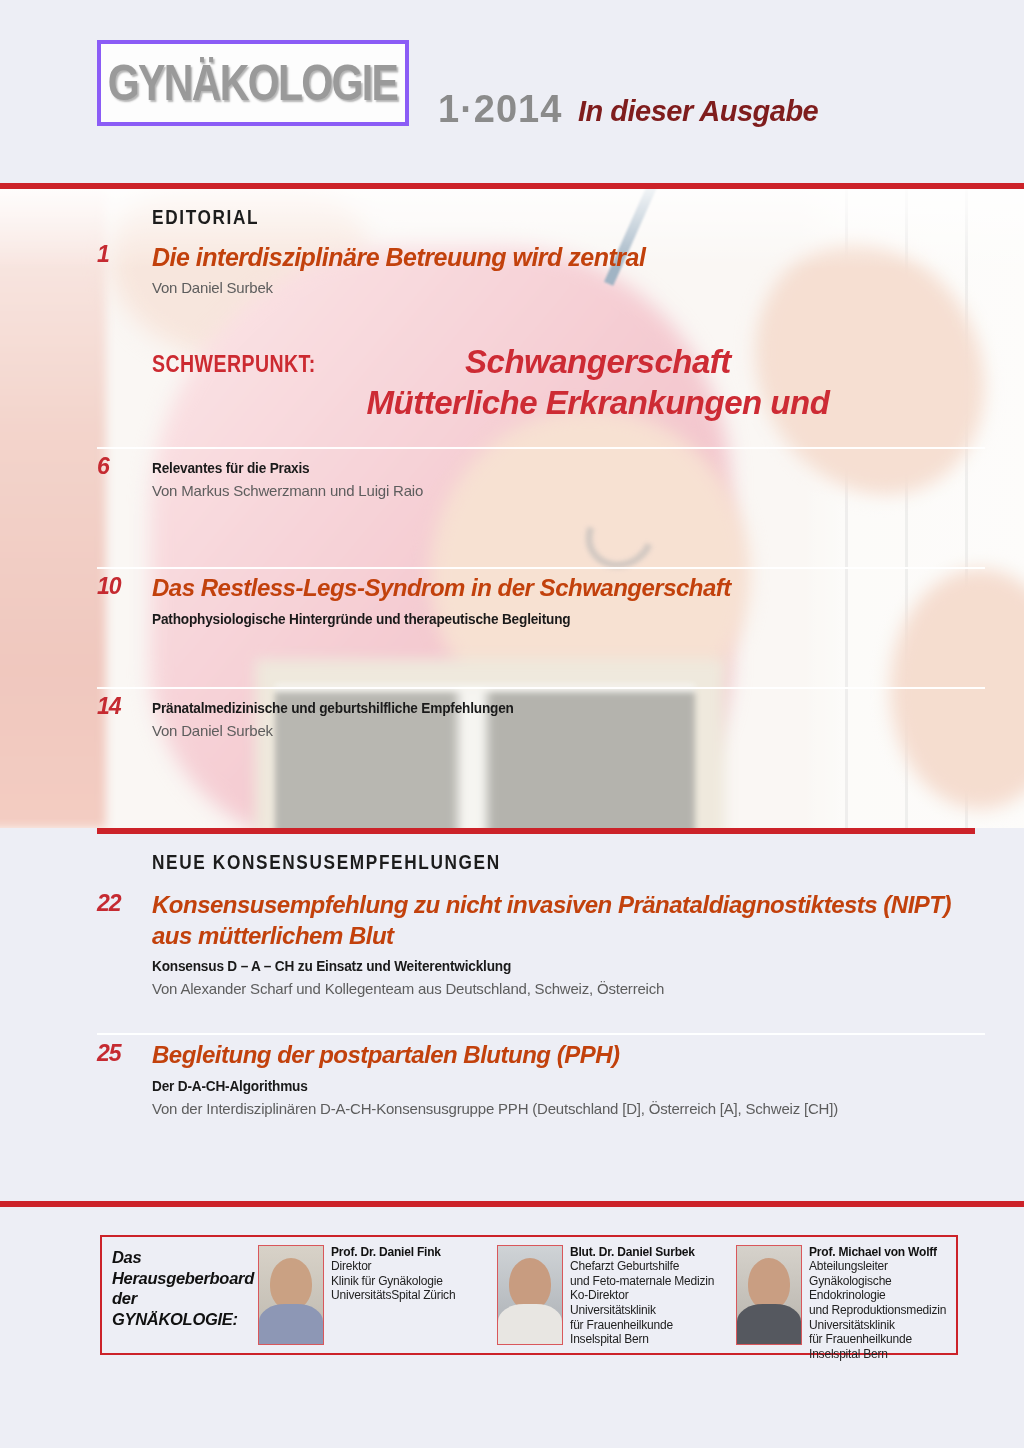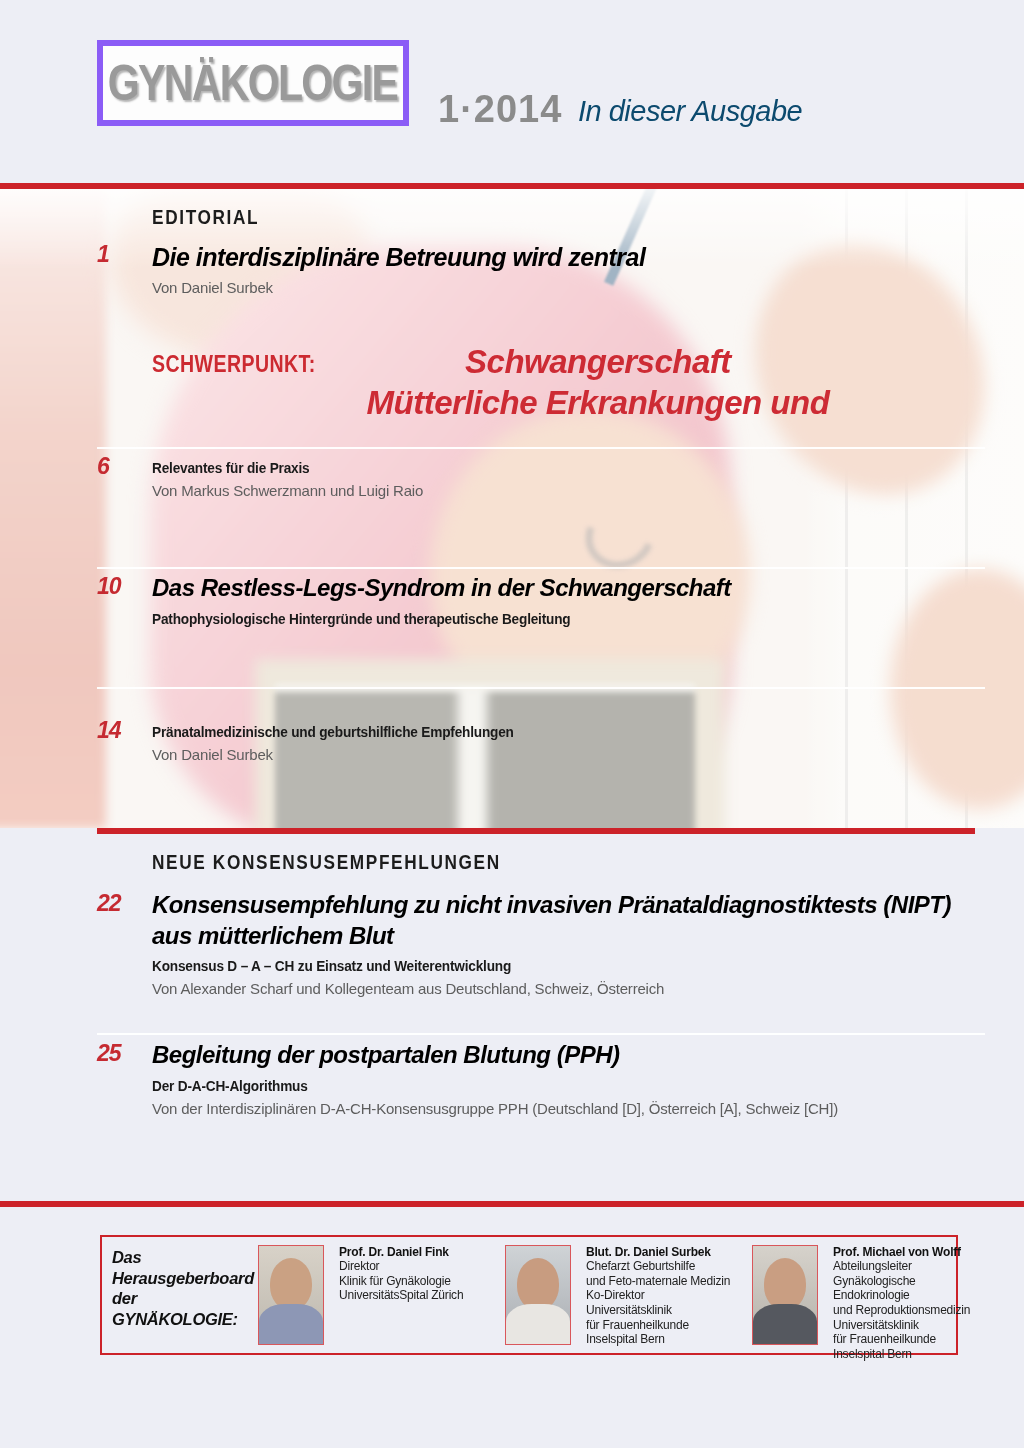--- a/index.html
+++ b/index.html
@@ -3,26 +3,26 @@
 <meta charset="utf-8">
 <style>
   * { margin:0; padding:0; box-sizing:border-box; }
   html,body { width:1024px; }
   body { font-family:"Liberation Sans", sans-serif; background:#edeef5; }
   .page { position:relative; width:1024px; height:1448px; background:#edeef5; overflow:hidden; }
 
   
   .header { position:relative; height:183px; }
   .logo-box { position:absolute; left:97px; top:40px; width:312px; height:86px;
-              background:#fdfdfd; border:6px solid #8b5cf6; display:flex; align-items:center; justify-content:center; }
+              background:#fdfdfd; border:4px solid #8b5cf6; display:flex; align-items:center; justify-content:center; }
   .logo-text { font-size:50px; font-weight:700; color:#9a9a9a; letter-spacing:-2px;
                transform:scaleX(.82); transform-origin:center; white-space:nowrap;
                text-shadow:2px 2px 2px rgba(90,90,90,.45); }
   .issue { position:absolute; left:438px; top:88px; font-size:38px; font-weight:700; color:#8b8b8b; letter-spacing:1px; }
-  .tagline { position:absolute; left:578px; top:95px; font-size:29px; font-weight:400; font-style:italic; color:#0c4a6e; letter-spacing:-.5px; }
+  .tagline { position:absolute; left:578px; top:95px; font-size:29px; font-weight:700; font-style:italic; color:#7f1d1d; letter-spacing:-.5px; }
 
   .rule-full { width:1024px; height:6px; background:#cc2229; }
 
   
   .photo { position:relative; width:1024px; height:639px; background:#f6f1ec; overflow:hidden; }
   .photo .ly { position:absolute; }
   .ly-leftstrip { left:-14px; top:0; width:120px; height:100%;
       background:linear-gradient(180deg,#f6ded7 0%,#eab5a6 38%,#e5a090 75%,#eba896 100%); filter:blur(5px); }
   .ly-shoulder { left:110px; top:-30px; width:260px; height:200px; border-radius:50%;
       background:#f2d4c4; filter:blur(12px); }
@@ -52,21 +52,21 @@
 
   .photo .overlay { position:absolute; z-index:5; }
   .divider { position:absolute; left:97px; width:888px; height:2px; background:rgba(255,255,255,.95); z-index:4; }
 
   
   .sec-heading { font-size:21px; font-weight:700; color:#1c1c1c; letter-spacing:2px;
                  transform:scaleX(.82); transform-origin:left; white-space:nowrap; }
   .toc-row { display:flex; align-items:flex-start; }
   .toc-num { width:55px; flex:none; font-size:23px; font-weight:700; font-style:italic; color:#c52a31; letter-spacing:-1px; }
   .toc-body { flex:1; max-width:835px; }
-  .toc-title { font-size:24px; font-weight:700; font-style:italic; color:#000000; letter-spacing:-.5px; line-height:1.28; }
+  .toc-title { font-size:24px; font-weight:700; font-style:italic; color:#c2410c; letter-spacing:-.5px; line-height:1.28; }
   .toc-sub { margin-top:7px; font-size:14.5px; font-weight:700; color:#1a1a1a; letter-spacing:-.2px;
              transform:scaleX(.94); transform-origin:left; white-space:nowrap; }
   .toc-by { margin-top:6px; font-size:15px; color:#5d5d5d; letter-spacing:-.2px; }
 
   .schwer { display:flex; }
   .schwer-label { flex:none; font-size:23px; font-weight:700; color:#cc2a31; letter-spacing:.5px;
                   transform:scaleX(.85); transform-origin:left; margin-top:10px; white-space:nowrap; }
   .schwer-title { font-size:33px; font-weight:700; font-style:italic; color:#cd2b34; letter-spacing:-.5px; line-height:1.25; margin-left:-78px; }
 
   
@@ -80,21 +80,21 @@
   .board-wrap { position:relative; height:235px; }
   .board { position:absolute; left:100px; top:28px; width:858px; height:120px;
            border:2px solid #cc2229; background:#edeef5; display:flex; align-items:flex-start; padding:8px 6px 8px 10px; }
   .board-label { flex:none; width:138px; font-size:16.5px; font-weight:700; font-style:italic; color:#111; line-height:1.25; letter-spacing:-.3px; margin-top:2px; }
   .member { flex:none; display:flex; margin-left:8px; }
   .m2 { margin-left:14px; } .m3 { margin-left:14px; }
   .portrait { flex:none; width:66px; height:100px; border:1px solid #d9575b; position:relative; overflow:hidden; }
   .portrait .pbg { position:absolute; inset:0; }
   .p-head { position:absolute; left:50%; top:12px; transform:translateX(-50%); width:42px; height:52px; border-radius:50% 50% 46% 46%; }
   .p-body { position:absolute; left:50%; top:58px; transform:translateX(-50%); width:64px; height:44px; border-radius:40% 40% 0 0; }
-  .minfo { margin-left:15px; width:152px; }
+  .minfo { margin-left:7px; width:152px; }
   .minfo .mname { font-size:12px; font-weight:700; color:#111; letter-spacing:-.2px; }
   .minfo .mline { font-size:12px; color:#222; line-height:1.22; letter-spacing:-.2px; }
 
   
   .footer { position:relative; height:70px; }
 </style>
 </head>
 <body>
 
 <div class="page">
@@ -159,21 +159,21 @@
     <div class="divider" style="top:378px;"></div>
     <div class="overlay toc-row" style="left:97px; top:384px; right:40px;">
       <div class="toc-num">10</div>
       <div class="toc-body">
         <div class="toc-title">Das Restless-Legs-Syndrom in der Schwangerschaft</div>
         <div class="toc-sub">Pathophysiologische Hintergründe und therapeutische Begleitung</div>
       </div>
     </div>
 
     <div class="divider" style="top:498px;"></div>
-    <div class="overlay toc-row" style="left:97px; top:528px; right:40px;">
+    <div class="overlay toc-row" style="left:97px; top:504px; right:40px;">
       <div class="toc-num">14</div>
       <div class="toc-body">
         <div class="toc-sub">Pränatalmedizinische und geburtshilfliche Empfehlungen</div>
         <div class="toc-by">Von Daniel Surbek</div>
       </div>
     </div>
   </div>
 
   <div class="rule-full" style="width:878px; margin-left:97px;"></div>
 

